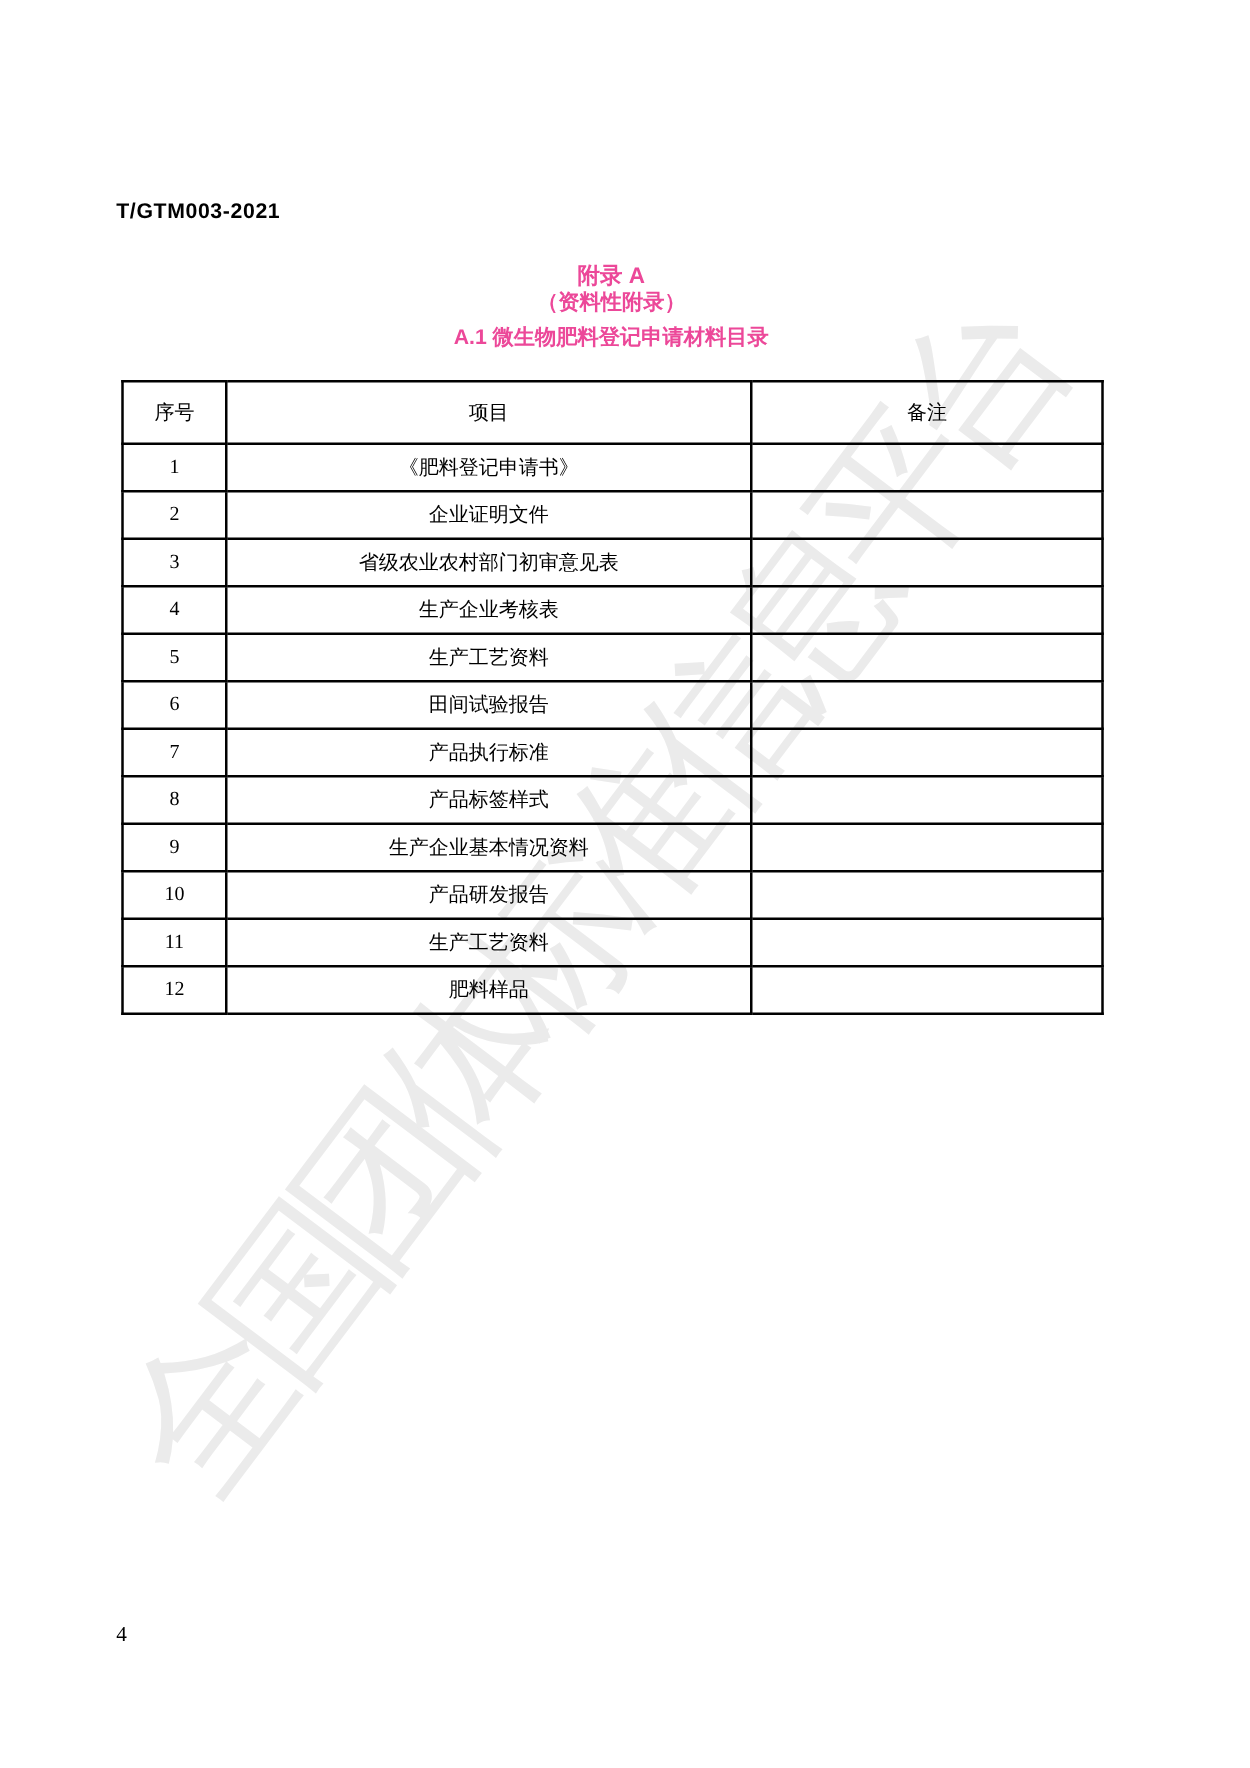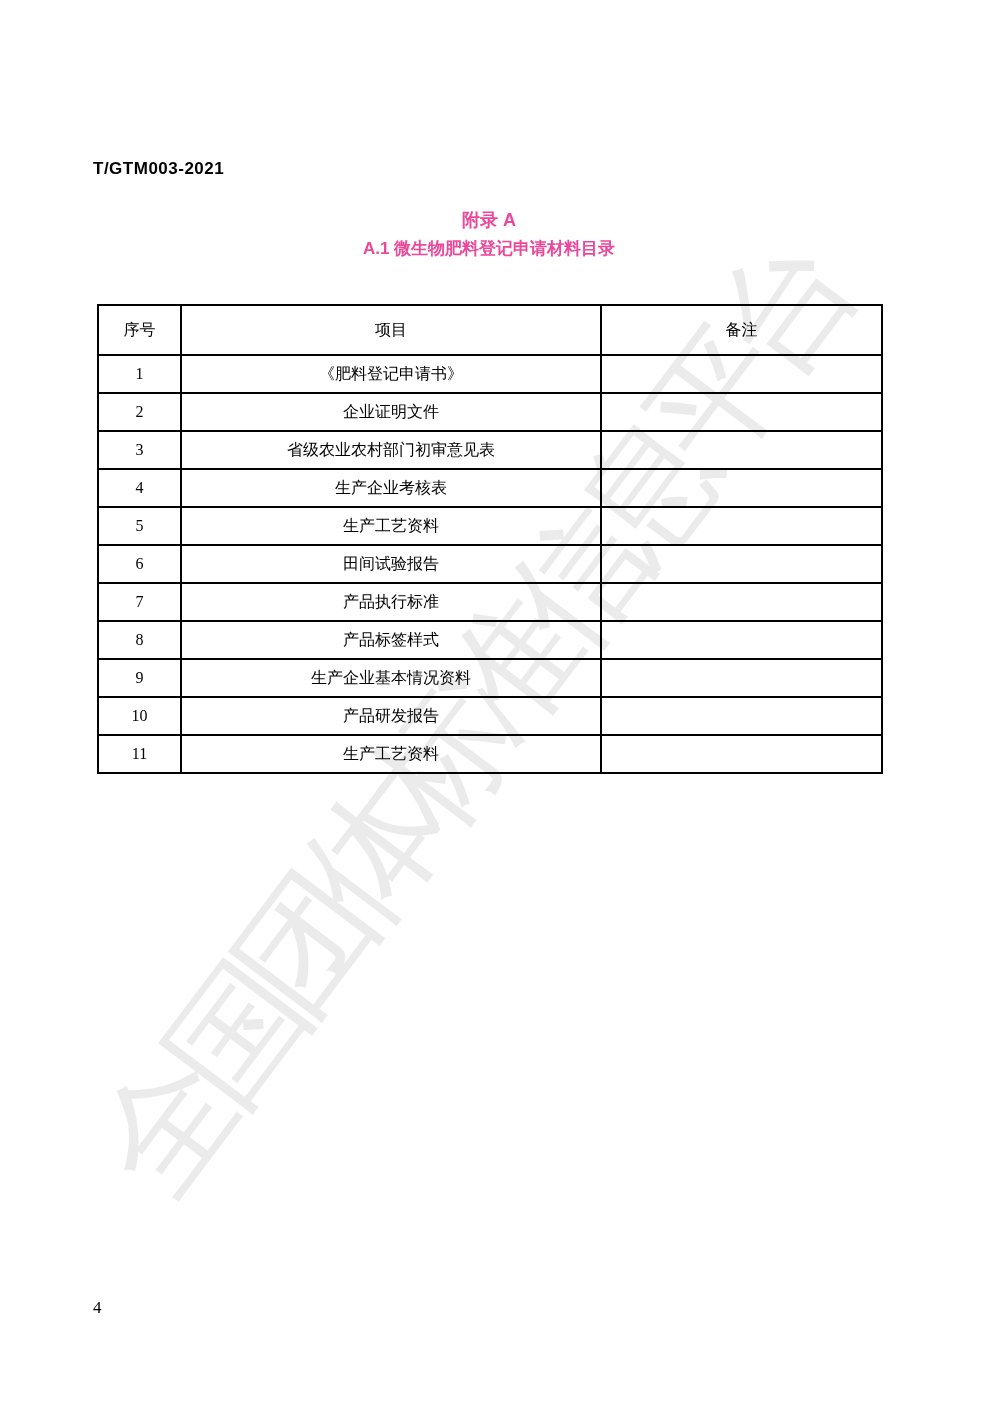--- a/index.html
+++ b/index.html
@@ -93,20 +93,21 @@
 <body>
 
 <div class="page">
 
   <div class="watermark" style="color: rgb(235, 235, 235);">全国团体标准信息平台</div>
 
   <div class="doc-code">T/GTM003-2021</div>
 
   <div class="titles">
     <div class="title-line-1">附录 A</div>
+    <div class="title-line-2">（资料性附录）</div>
     <div class="title-line-3">A.1 微生物肥料登记申请材料目录</div>
   </div>
 
   <table class="material-table">
     <colgroup>
       <col style="width:83px">
       <col style="width:420px">
       <col style="width:281px">
     </colgroup>
     <thead>
@@ -165,18 +166,23 @@
         <tr>
           <td>10</td>
           <td>产品研发报告</td>
           <td></td>
         </tr>
         <tr>
           <td>11</td>
           <td>生产工艺资料</td>
           <td></td>
         </tr>
+        <tr>
+          <td>12</td>
+          <td>肥料样品</td>
+          <td></td>
+        </tr>
       </tbody>
   </table>
 
   <div class="page-number">4</div>
 
 </div>
 
 </body></html>

